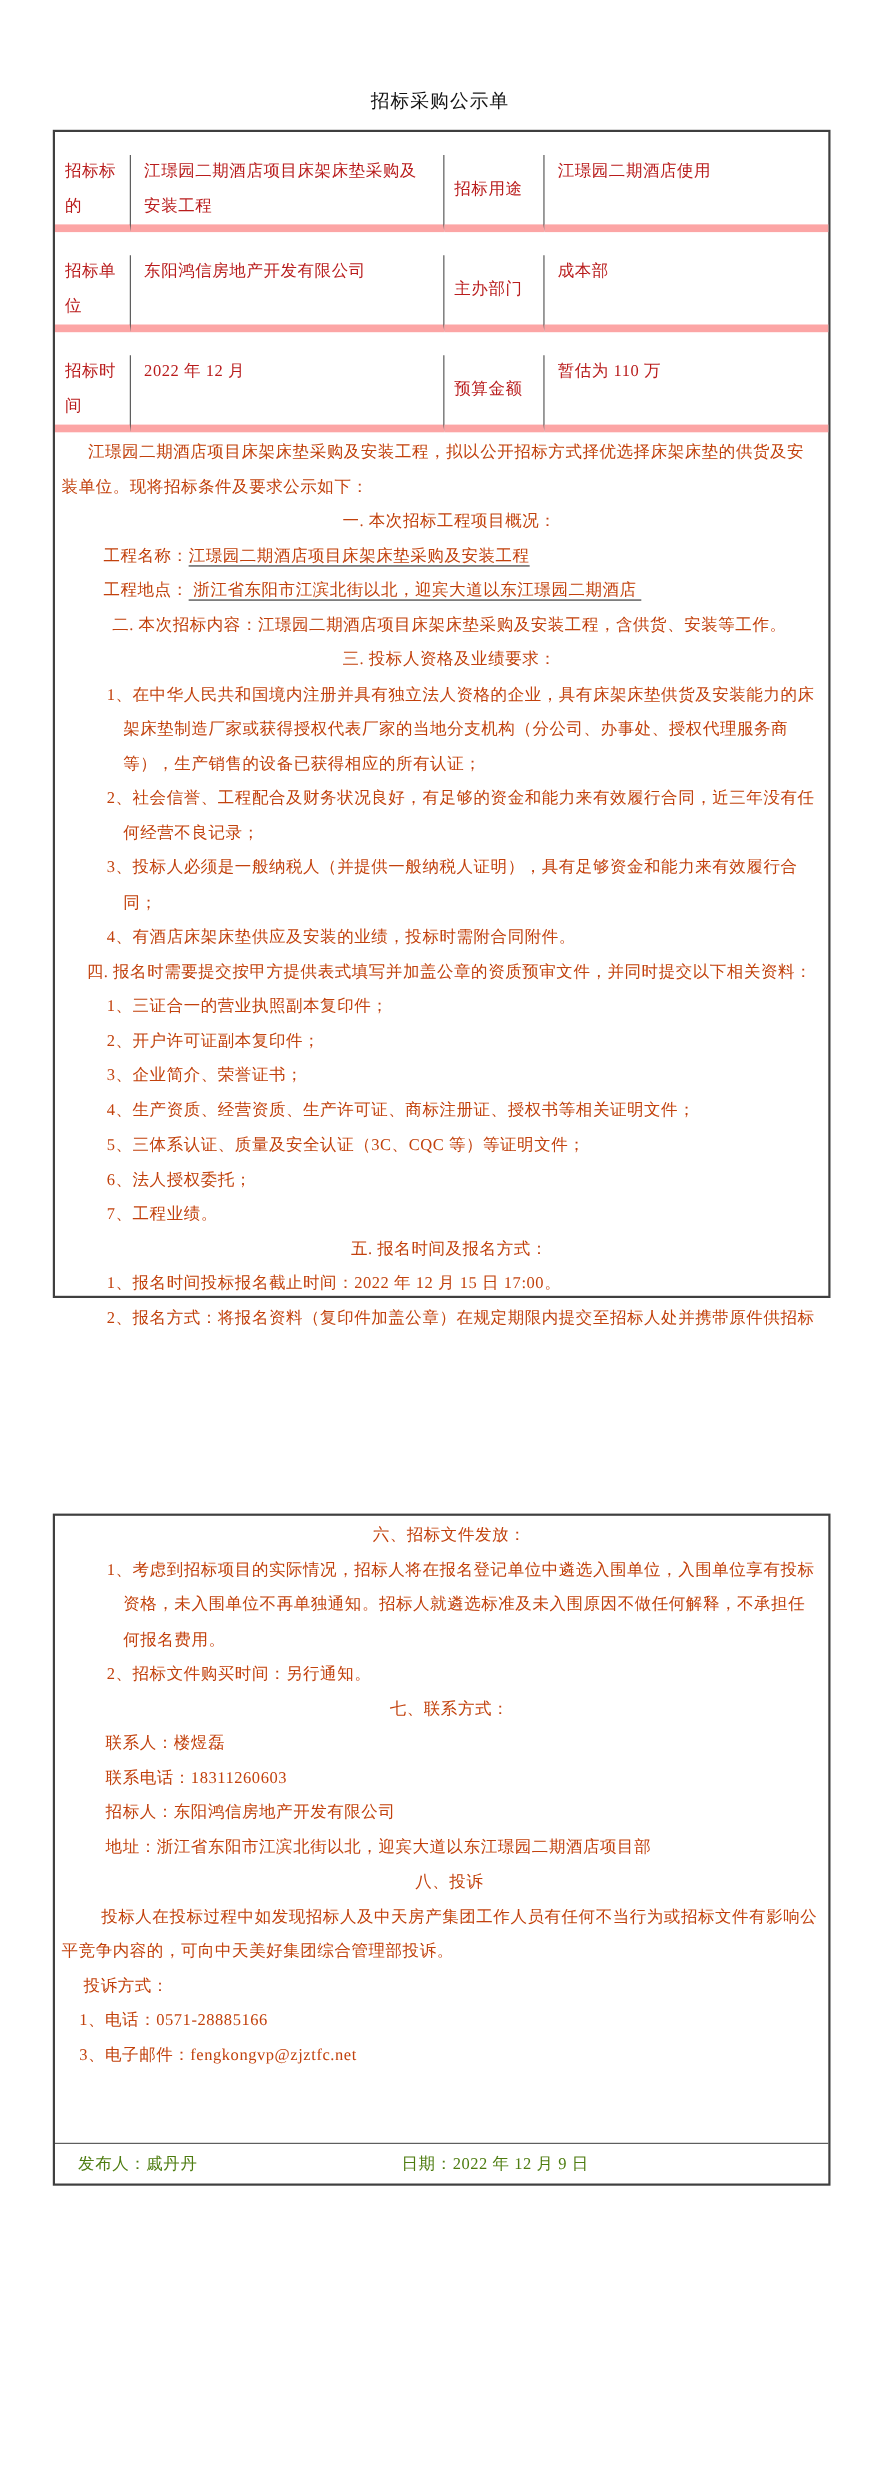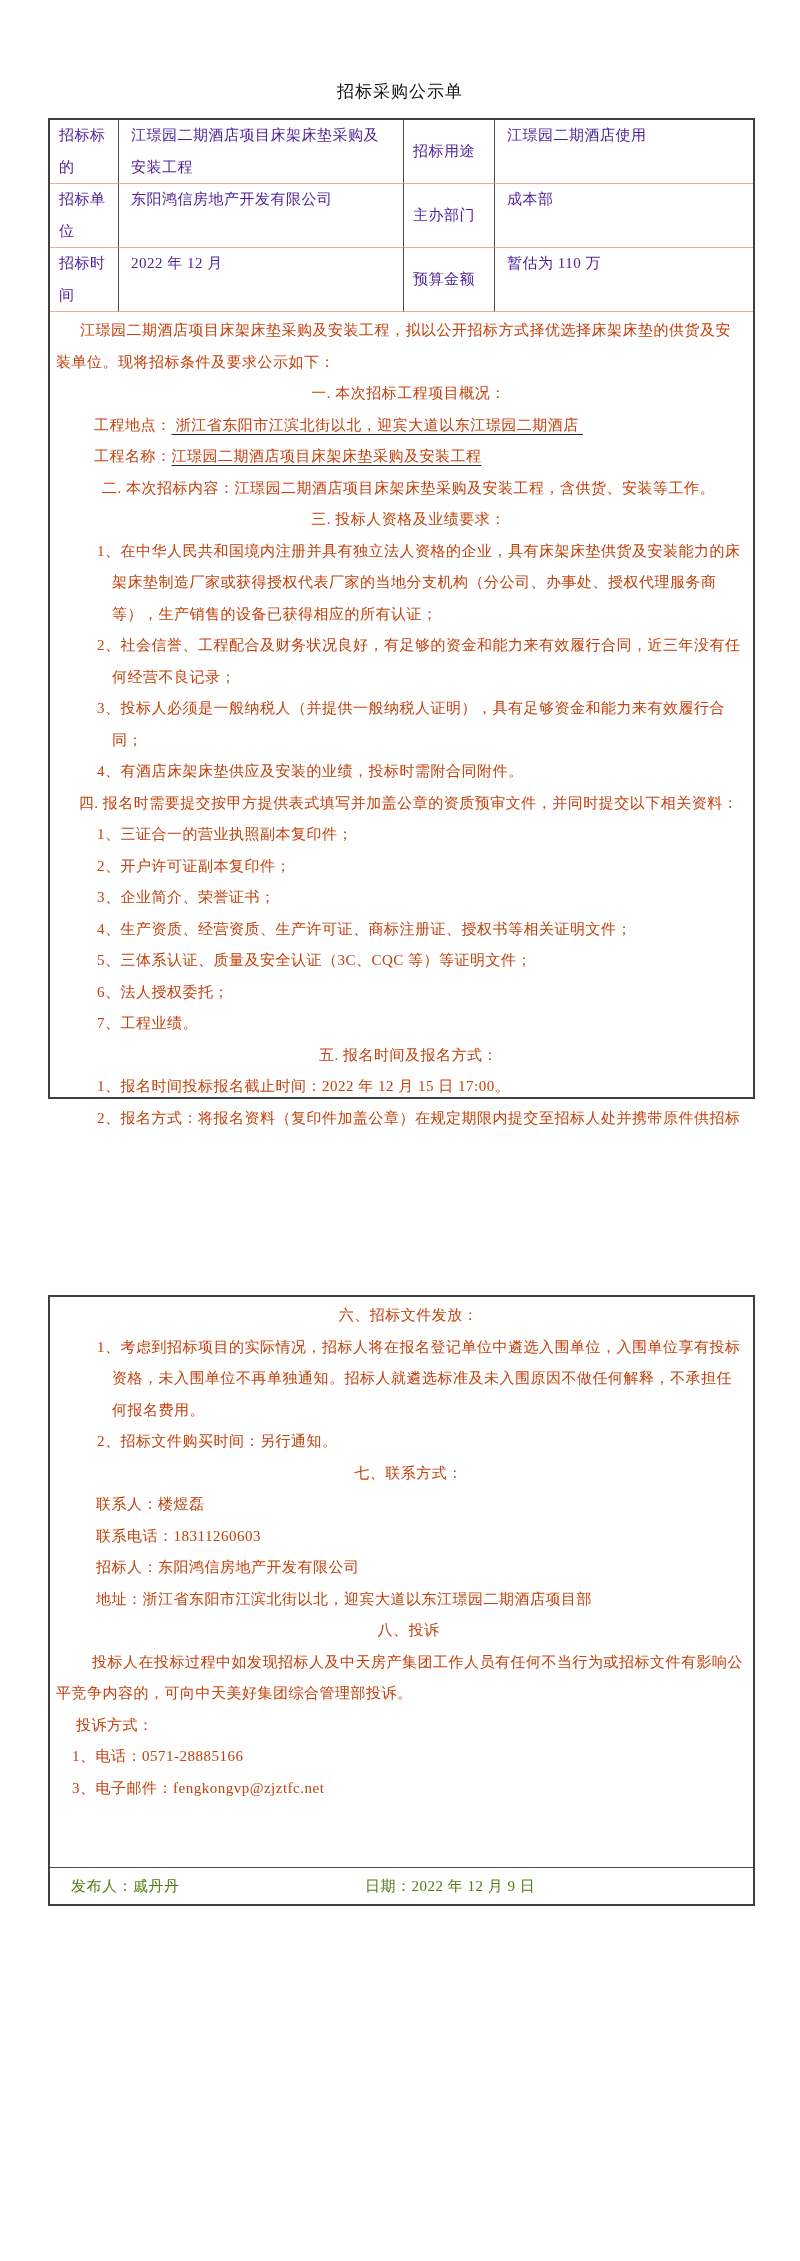--- a/index.html
+++ b/index.html
@@ -20,24 +20,24 @@
     margin-left:48px;width:707px;
     border:2px solid #3f3f3f;
     background:#fff;
   }
   .sheet1{margin-top:16px;}
   .sheet2{margin-top:196px;}
   
   .info-grid{display:grid;grid-template-columns:69px 285px 91px auto;}
   .cell{
     box-sizing:border-box;
-    border-right:1px solid #4d4d4d;border-bottom:1px solid #fca5a5;
+    border-right:1px solid #4d4d4d;border-bottom:7px solid #fca5a5;
     display:flex;align-items:center;
     font-size:15px;letter-spacing:0.5px;line-height:31.5px;
-    padding:0 6px 0 9px;color:#4c1d95;
+    padding:0 6px 0 9px;color:#b91c1c;margin-top:21px;
   }
   .cell.last{border-right:none;}
   .cell.value{padding:0 24px 0 12px;display:block;}
   .r1{min-height:62px;}
   .r1.value{padding-top:0;}
   .r2,.r3{min-height:33px;}
   .r1.label,.r2.label,.r3.label{align-items:center;}
   
   .body-cell{
     box-sizing:border-box;
@@ -88,22 +88,22 @@
       <div class="cell label r3">招标时间</div>
       <div class="cell value r3">2022 年 12 月</div>
       <div class="cell label r3">预算金额</div>
       <div class="cell value r3 last">暂估为 110 万</div>
     </div>
 
     <div class="body-cell body1">
       <p class="intro">江璟园二期酒店项目床架床垫采购及安装工程，拟以公开招标方式择优选择床架床垫的供货及安装单位。现将招标条件及要求公示如下：</p>
 
       <p class="sec">一. 本次招标工程项目概况：</p>
+      <p class="kv"><span>工程名称：</span><span class="u">江璟园二期酒店项目床架床垫采购及安装工程</span></p>
       <p class="kv"><span>工程地点：</span><span class="u">&nbsp;浙江省东阳市江滨北街以北，迎宾大道以东江璟园二期酒店&nbsp;</span></p>
-      <p class="kv"><span>工程名称：</span><span class="u">江璟园二期酒店项目床架床垫采购及安装工程</span></p>
 
       <p class="sec">二. 本次招标内容：江璟园二期酒店项目床架床垫采购及安装工程，含供货、安装等工作。</p>
 
       <p class="sec">三. 投标人资格及业绩要求：</p>
       <p class="item">1、在中华人民共和国境内注册并具有独立法人资格的企业，具有床架床垫供货及安装能力的床架床垫制造厂家或获得授权代表厂家的当地分支机构（分公司、办事处、授权代理服务商等），生产销售的设备已获得相应的所有认证；</p>
       <p class="item">2、社会信誉、工程配合及财务状况良好，有足够的资金和能力来有效履行合同，近三年没有任何经营不良记录；</p>
       <p class="item">3、投标人必须是一般纳税人（并提供一般纳税人证明），具有足够资金和能力来有效履行合同；</p>
       <p class="item">4、有酒店床架床垫供应及安装的业绩，投标时需附合同附件。</p>
 
       <p class="sec">四. 报名时需要提交按甲方提供表式填写并加盖公章的资质预审文件，并同时提交以下相关资料：</p>

